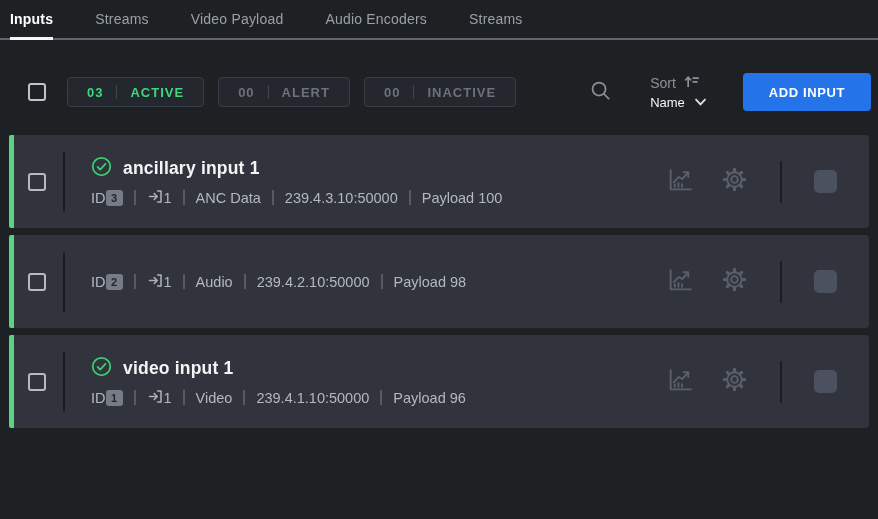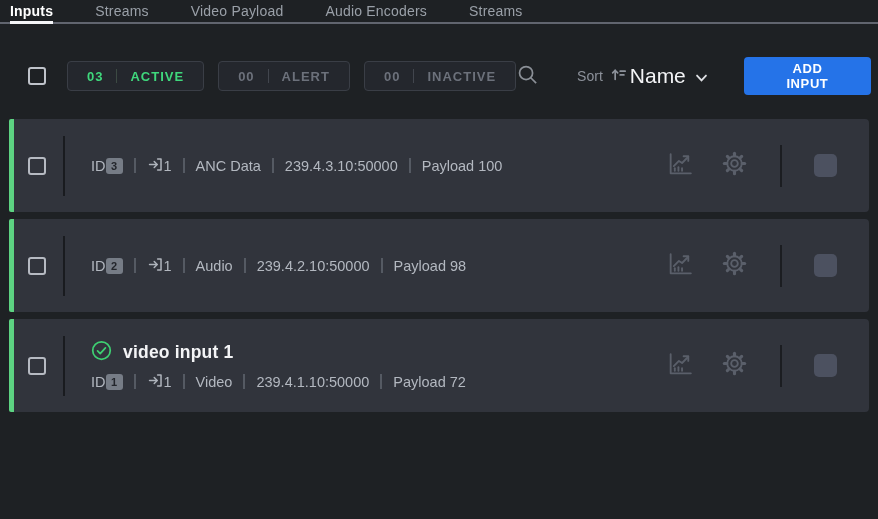--- a/index.html
+++ b/index.html
@@ -9,21 +9,21 @@
     font-family: "Liberation Sans", sans-serif;
     overflow: hidden;
     color: #e8eaed;
   }
 
   
   .tabbar {
     display: flex;
     align-items: stretch;
     gap: 42px;
-    height: 24px;
+    height: 40px;
     padding-left: 10px;
     border-bottom: 2px solid #61656f;
   }
   .tab {
     display: flex;
     align-items: center;
     font-size: 14px;
     color: #9aa0a8;
     letter-spacing: 0.2px;
     border-bottom: 3px solid transparent;
@@ -59,23 +59,23 @@
     font-size: 13px; font-weight: bold; letter-spacing: 1px;
     color: #6c717b;
     cursor: pointer;
   }
   .filter-btn .fsep { width: 1px; height: 14px; background: #42464e; }
   .filter-btn.active { color: #3fd77c; }
   .filter-btn.active .fsep { background: #3c4a43; }
 
   .search-btn { margin-left: auto; cursor: pointer; display: flex; align-items: center; }
 
-  .sort { display: flex; flex-direction: row; gap: 3px; margin-left: 38px; cursor: pointer; }
+  .sort { display: flex; flex-direction: column; gap: 3px; margin-left: 38px; cursor: pointer; }
   .sort-top { display: flex; align-items: center; gap: 7px; color: #8d929b; font-size: 14px; }
-  .sort-bottom { display: flex; align-items: center; gap: 9px; color: #f3f4f6; font-size: 21px; }
+  .sort-bottom { display: flex; align-items: center; gap: 9px; color: #f3f4f6; font-size: 13px; }
 
   .add-btn {
     height: 38px; margin-left: 36px; padding: 0 26px;
     background: #2573e8; color: #ffffff;
     border: none; border-radius: 4px;
     font-family: Liberation Sans, sans-serif;
     font-size: 13px; font-weight: bold; letter-spacing: 0.6px;
     cursor: pointer;
   }
 
@@ -202,20 +202,29 @@
   <button class="add-btn">ADD INPUT</button>
 </div>
 
 <div class="rows">
 
     <div class="input-row">
       <div class="cb"></div>
       <div class="vdiv-l"></div>
 
       <div class="row-main">
+        <div class="title-line">
+          <span>
+            <svg width="21" height="21" viewBox="0 0 24 24" fill="none" stroke="#3ecf72" stroke-width="2">
+              <circle cx="12" cy="12" r="10"></circle>
+              <polyline points="7.5,12.5 10.5,15.5 16.5,9" stroke-linecap="round" stroke-linejoin="round"></polyline>
+            </svg>
+          </span>
+          <span class="row-title">ancillary input 1</span>
+        </div>
 
         <div class="row-meta">
           <span class="meta-group">
             <span>ID</span>
             <span class="badge">3</span>
           </span>
           <span class="msep"></span>
           <span class="meta-group">
             <span>
               <svg width="17" height="17" viewBox="0 0 20 20" fill="none" stroke="#aeb3bb" stroke-width="1.8" stroke-linecap="round" stroke-linejoin="round">
@@ -367,21 +376,21 @@
                 <path d="M12.5 3.5 H16.5 V16.5 H12.5"></path>
               </svg>
             </span>
             <span>1</span>
           </span>
           <span class="msep"></span>
           <span>Video</span>
           <span class="msep"></span>
           <span>239.4.1.10:50000</span>
           <span class="msep"></span>
-          <span>Payload 72</span>
+          <span>Payload 96</span>
         </div>
       </div>
 
       <div class="row-actions">
         <span class="icon-btn stats-btn">
           <span>
             <svg width="29" height="29" viewBox="0 0 28 28" fill="none" stroke="#5a5f6a" stroke-width="1.8" stroke-linecap="round" stroke-linejoin="round">
               <path d="M4.5 5 V23.5 H24"></path>
               <polyline points="7.5,16.5 12.5,11.5 15.5,13.5 21.5,7.5"></polyline>
               <polyline points="17,7 21.5,7 21.5,11.5"></polyline>

